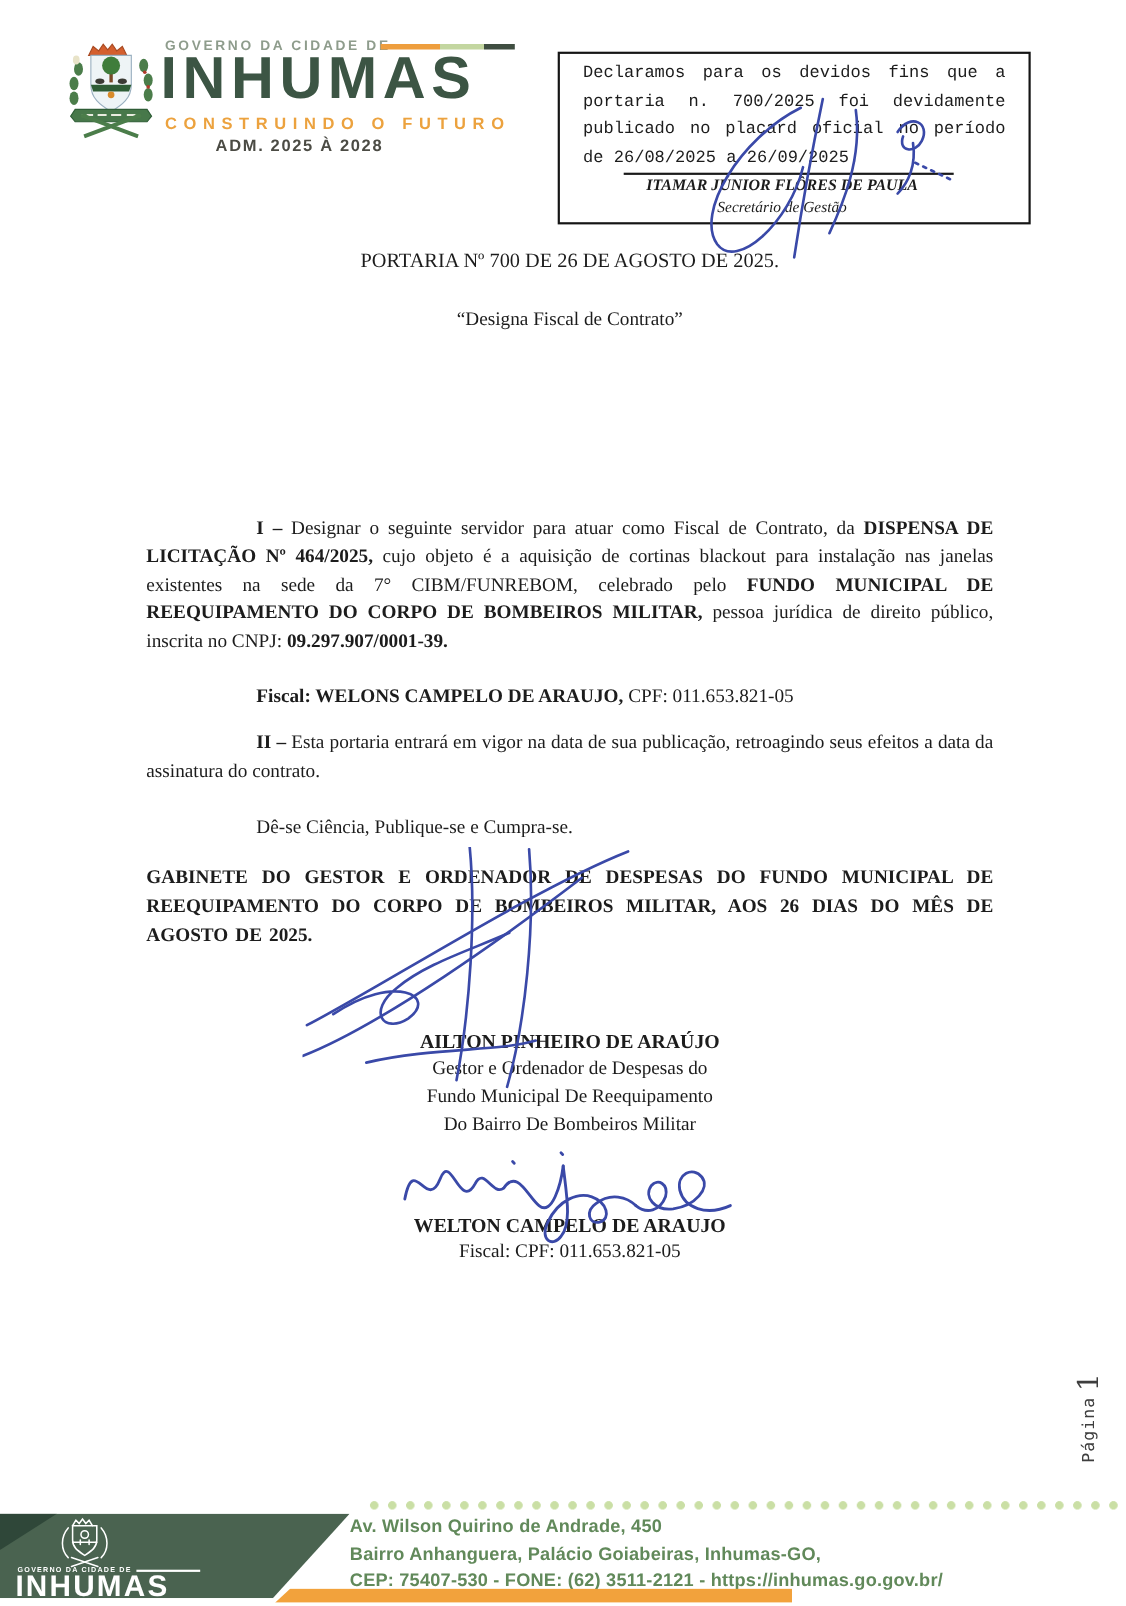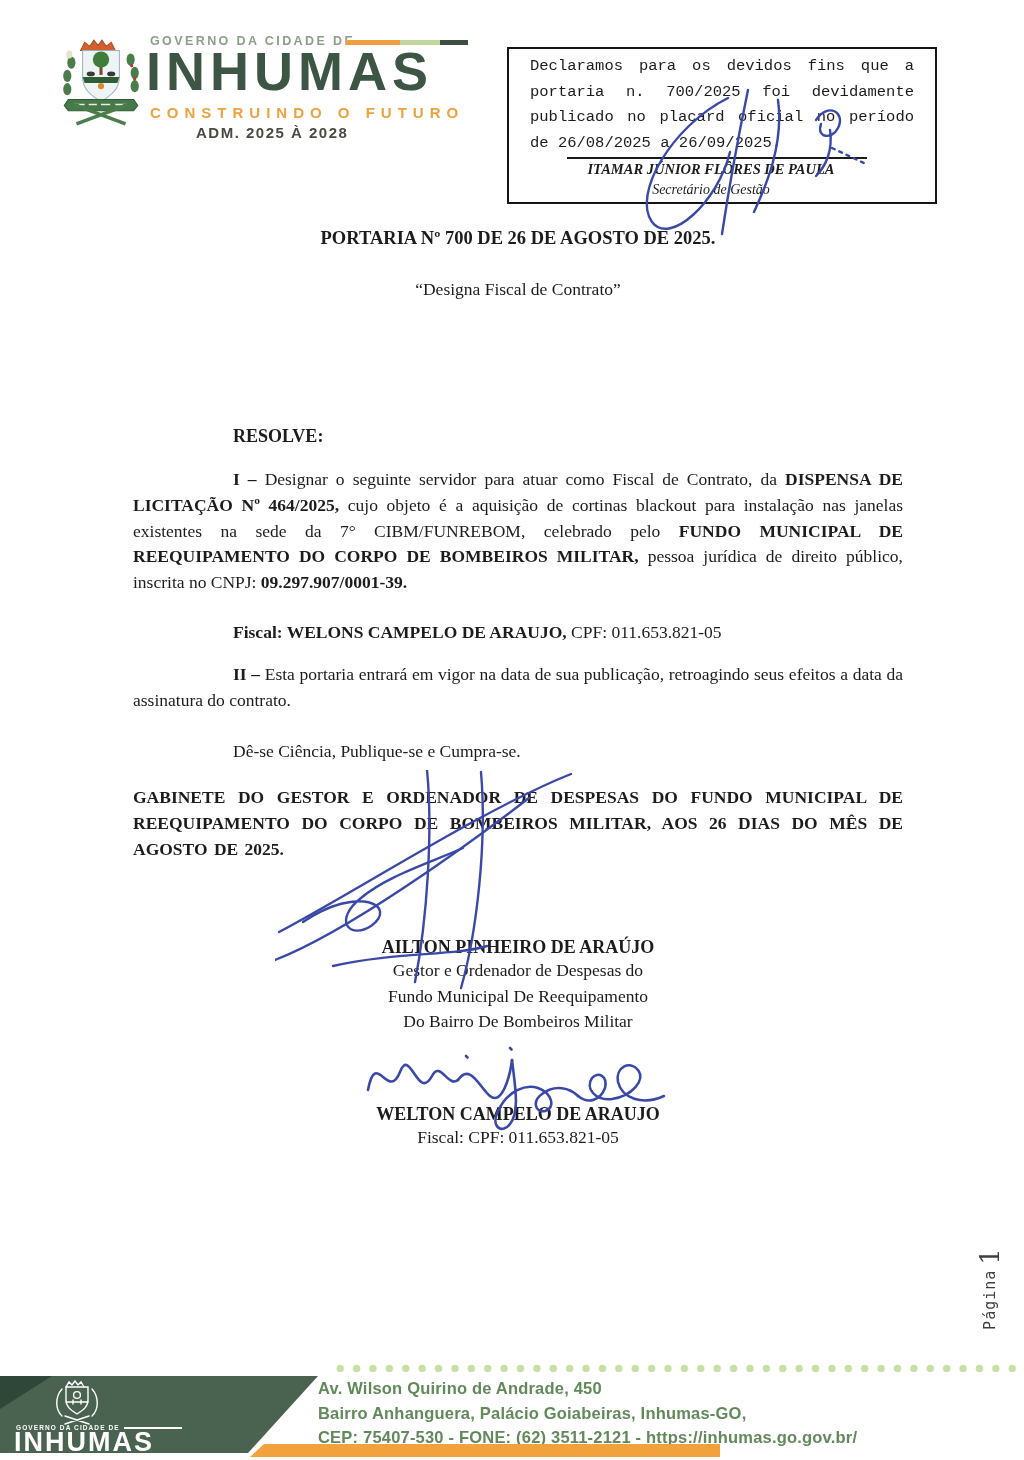--- a/index.html
+++ b/index.html
@@ -26,21 +26,21 @@
   .stamp-box{left:507px;top:47px;width:384px;height:143px;border:2px solid #151515;
              padding:5px 21px;font-size:15.5px;line-height:25.5px;text-align:justify;font-family:Liberation Mono, monospace;}
   .stamp-line{left:567px;top:157px;width:300px;border-top:2px solid #1a1a1a;}
   .stamp-name{left:507px;top:161px;width:408px;text-align:center;
               font-weight:bold;font-style:italic;font-size:14.5px;}
   .stamp-role{left:507px;top:182px;width:408px;text-align:center;
               font-style:italic;font-size:14px;}
 
   
   .doc{left:133px;width:770px;font-size:17.5px;line-height:25.8px;}
-  .title{top:226px;text-align:center;font-weight:bold;font-size:18.5px;}
+  .title{top:226px;text-align:center;font-weight:normal;font-size:18.5px;}
   .quote{top:277px;text-align:center;padding-right:6px;}
   .p-opening{top:321px;text-align:justify;text-indent:100px;}
   .resolve{top:424px;padding-left:100px;font-weight:bold;font-size:18px;box-sizing:border-box;}
   .p-i{top:467px;text-align:justify;text-indent:100px;}
   .fiscal-line{top:620px;padding-left:100px;box-sizing:border-box;}
   .p-ii{top:662px;text-align:justify;text-indent:100px;}
   .closing{top:739px;padding-left:100px;box-sizing:border-box;}
   .gabinete{top:785px;text-align:justify;font-weight:bold;word-spacing:2px;}
 
   .sig-block{left:133px;width:770px;text-align:center;}
@@ -129,21 +129,20 @@
   </svg>
   <div class="abs stamp-line"></div>
   <div class="abs stamp-name">ITAMAR JÚNIOR FLÔRES DE PAULA</div>
   <div class="abs stamp-role">Secretário de Gestão</div>
 
   <div class="abs doc title">PORTARIA Nº 700 DE 26 DE AGOSTO DE 2025.</div>
 
   <div class="abs doc quote">“Designa Fiscal de Contrato”</div>
 
 
-  <div class="abs doc resolve">RESOLVE:</div>
 
   <div class="abs doc p-i"><b>I –</b><span> Designar o seguinte servidor para atuar como Fiscal de Contrato, da </span><b>DISPENSA DE LICITAÇÃO Nº 464/2025,</b><span> cujo objeto é a aquisição de cortinas blackout para instalação nas janelas existentes na sede da 7° CIBM/FUNREBOM, celebrado pelo </span><b>FUNDO MUNICIPAL DE REEQUIPAMENTO DO CORPO DE BOMBEIROS MILITAR,</b><span> pessoa jurídica de direito público, inscrita no CNPJ: </span><b>09.297.907/0001-39.</b></div>
 
   <div class="abs doc fiscal-line"><b>Fiscal: WELONS CAMPELO DE ARAUJO,</b><span> CPF: 011.653.821-05</span></div>
 
   <div class="abs doc p-ii"><b>II –</b><span> Esta portaria entrará em vigor na data de sua publicação, retroagindo seus efeitos a data da assinatura do contrato.</span></div>
 
   <div class="abs doc closing">Dê-se Ciência, Publique-se e Cumpra-se.</div>
 
   <div class="abs doc gabinete">GABINETE DO GESTOR E ORDENADOR DE DESPESAS DO FUNDO MUNICIPAL DE REEQUIPAMENTO DO CORPO DE BOMBEIROS MILITAR, AOS 26 DIAS DO MÊS DE AGOSTO DE 2025.</div>

